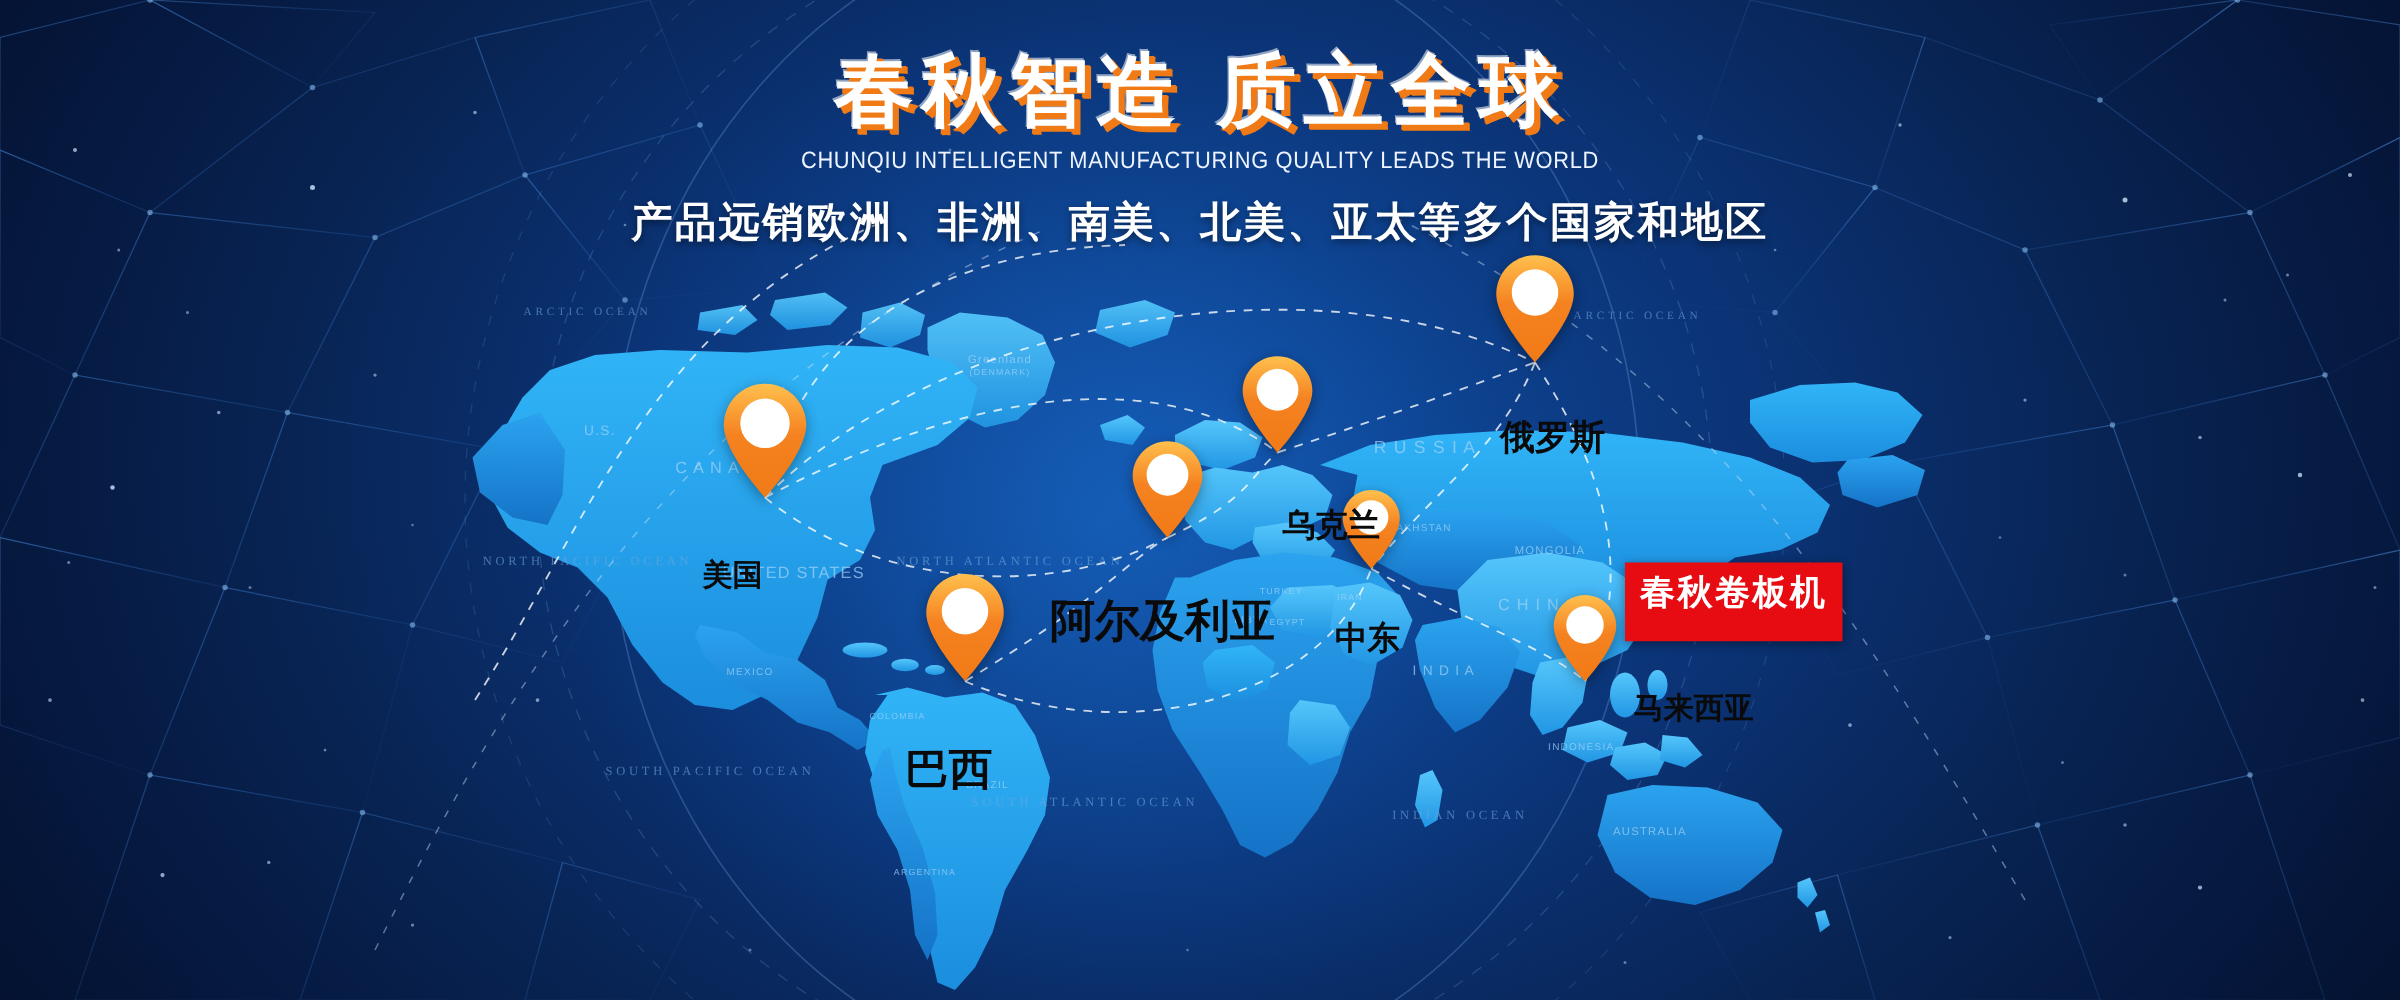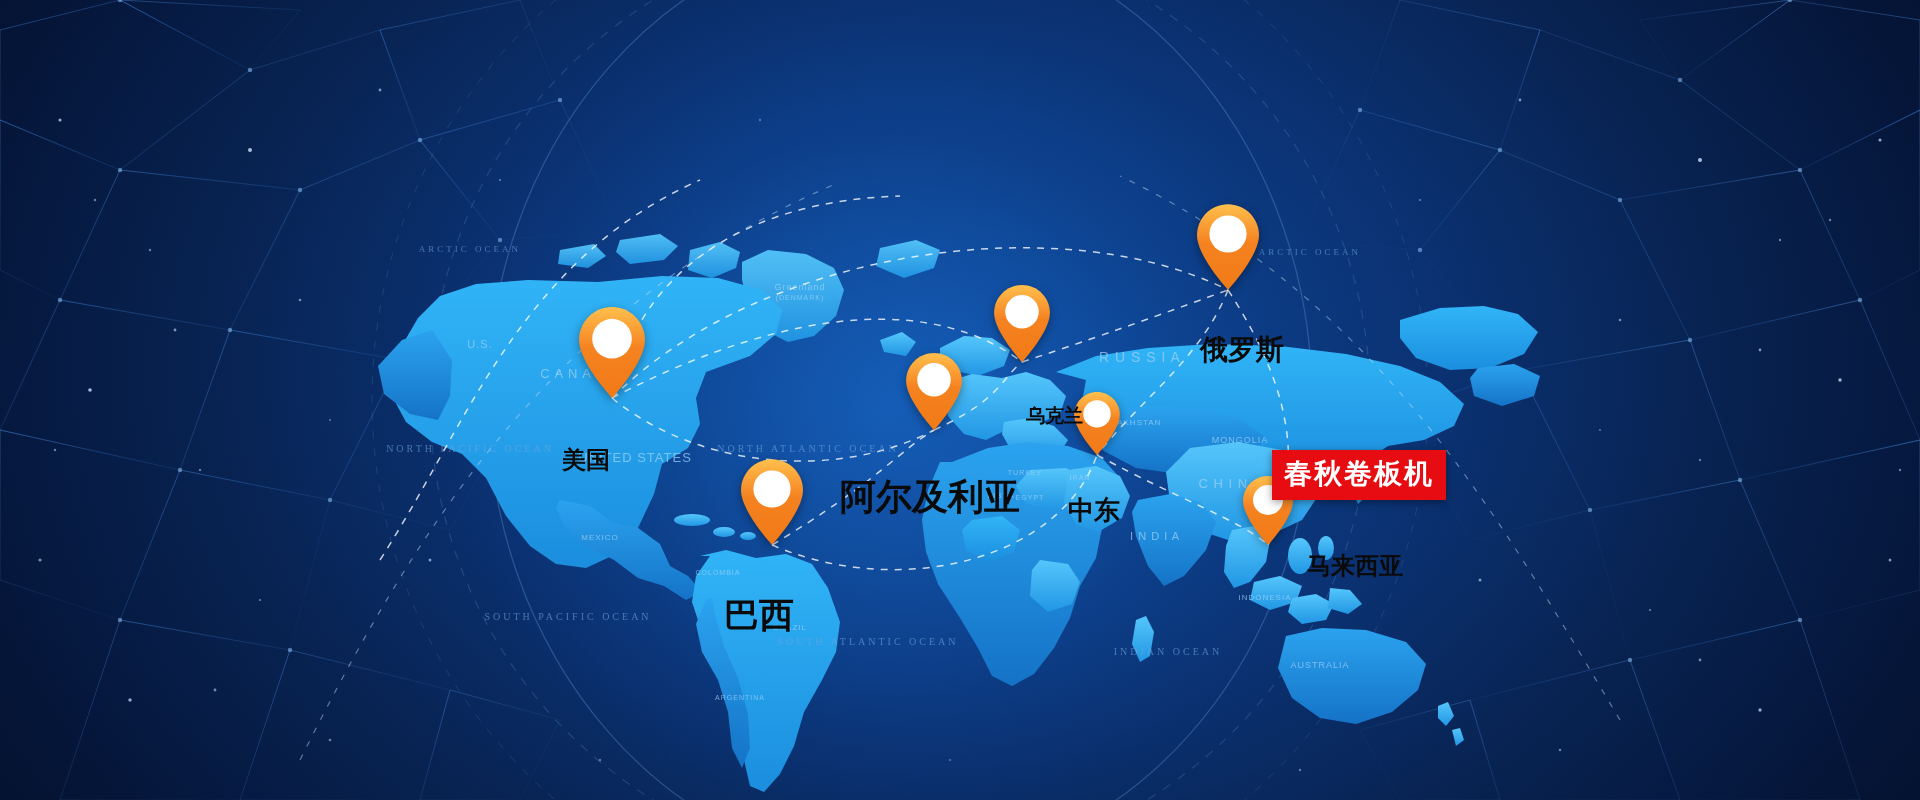--- a/index.html
+++ b/index.html
@@ -47,22 +47,23 @@
   .pin svg{display:block;overflow:visible;filter:drop-shadow(0 3px 5px rgba(0,0,0,0.35));}
   .pin-label{
     position:absolute;z-index:61;color:#0a0a0a;font-weight:bold;
     white-space:nowrap;font-family:"Liberation Sans","DejaVu Sans",sans-serif;
   }
 
   
   .badge{
     position:absolute;z-index:70;background:#e60c12;color:#ffffff;
     font-weight:bold;white-space:nowrap;
-    padding:5px 12px 7px 12px;letter-spacing:2px;
+    padding:5px 12px 20px 12px;letter-spacing:2px;
     box-shadow:0 2px 8px rgba(0,0,0,0.4);
+    margin-left:28px;
   }
 </style>
 </head>
 <body>
 
 <div id="stage">
 
   <svg id="netsvg" viewBox="0 0 1920 800" preserveAspectRatio="none">
     <defs>
       <linearGradient id="netg" x1="0" y1="0" x2="1" y2="1">
@@ -358,20 +359,27 @@
       <path d="M1228,290 C1300,400 1300,480 1268,545"></path>
       <path d="M612,398 C640,260 760,200 900,196"></path>
       <path d="M380,560 C470,420 520,260 700,180"></path>
     </g>
     <g fill="none" stroke="#cfe3fb" stroke-opacity="0.45" stroke-width="1.2" stroke-dasharray="6 9">
       <path d="M300,760 C420,520 560,300 840,182"></path>
       <path d="M1620,720 C1500,520 1380,300 1120,176"></path>
     </g>
   </svg>
 
+  <div class="header">
+    <div class="main-title">
+      <span>春秋智造</span><span class="gap"></span><span>质立全球</span>
+    </div>
+    <div class="sub-en">CHUNQIU INTELLIGENT MANUFACTURING QUALITY LEADS THE WORLD</div>
+    <div class="sub-cn">产品远销欧洲、非洲、南美、北美、亚太等多个国家和地区</div>
+  </div>
 
   <div id="pins" class="layer" style="pointer-events:auto;">
       <div class="pin" style="left: 579px; top: 307px; width: 66px; height: 91px;">
         <svg viewBox="0 0 100 138" width="66" height="91">
           <defs>
             <linearGradient id="pg0" x1="0" y1="0" x2="0" y2="1">
               <stop offset="0%" stop-color="#ffc04d"></stop>
               <stop offset="45%" stop-color="#f58220"></stop>
               <stop offset="100%" stop-color="#f07a16"></stop>
             </linearGradient>
@@ -415,21 +423,21 @@
             <linearGradient id="pg3" x1="0" y1="0" x2="0" y2="1">
               <stop offset="0%" stop-color="#ffc04d"></stop>
               <stop offset="45%" stop-color="#f58220"></stop>
               <stop offset="100%" stop-color="#f07a16"></stop>
             </linearGradient>
           </defs>
           <path d="M50,0 C22.4,0 0,22.4 0,50 C0,84 50,138 50,138 C50,138 100,84 100,50 C100,22.4 77.6,0 50,0 Z" fill="url(#pg3)"></path>
           <circle cx="50" cy="48" r="30" fill="#ffffff"></circle>
         </svg>
       </div>
-      <div class="pin-label" style="left: 1026px; top: 403px; font-size: 19px;">乌克兰</div>
+      <div class="pin-label" style="left: 1026px; top: 403px; font-size: 26px;">乌克兰</div>
       <div class="pin" style="left: 1074px; top: 392px; width: 46px; height: 63px;">
         <svg viewBox="0 0 100 138" width="46" height="63">
           <defs>
             <linearGradient id="pg4" x1="0" y1="0" x2="0" y2="1">
               <stop offset="0%" stop-color="#ffc04d"></stop>
               <stop offset="45%" stop-color="#f58220"></stop>
               <stop offset="100%" stop-color="#f07a16"></stop>
             </linearGradient>
           </defs>
           <path d="M50,0 C22.4,0 0,22.4 0,50 C0,84 50,138 50,138 C50,138 100,84 100,50 C100,22.4 77.6,0 50,0 Z" fill="url(#pg4)"></path>

